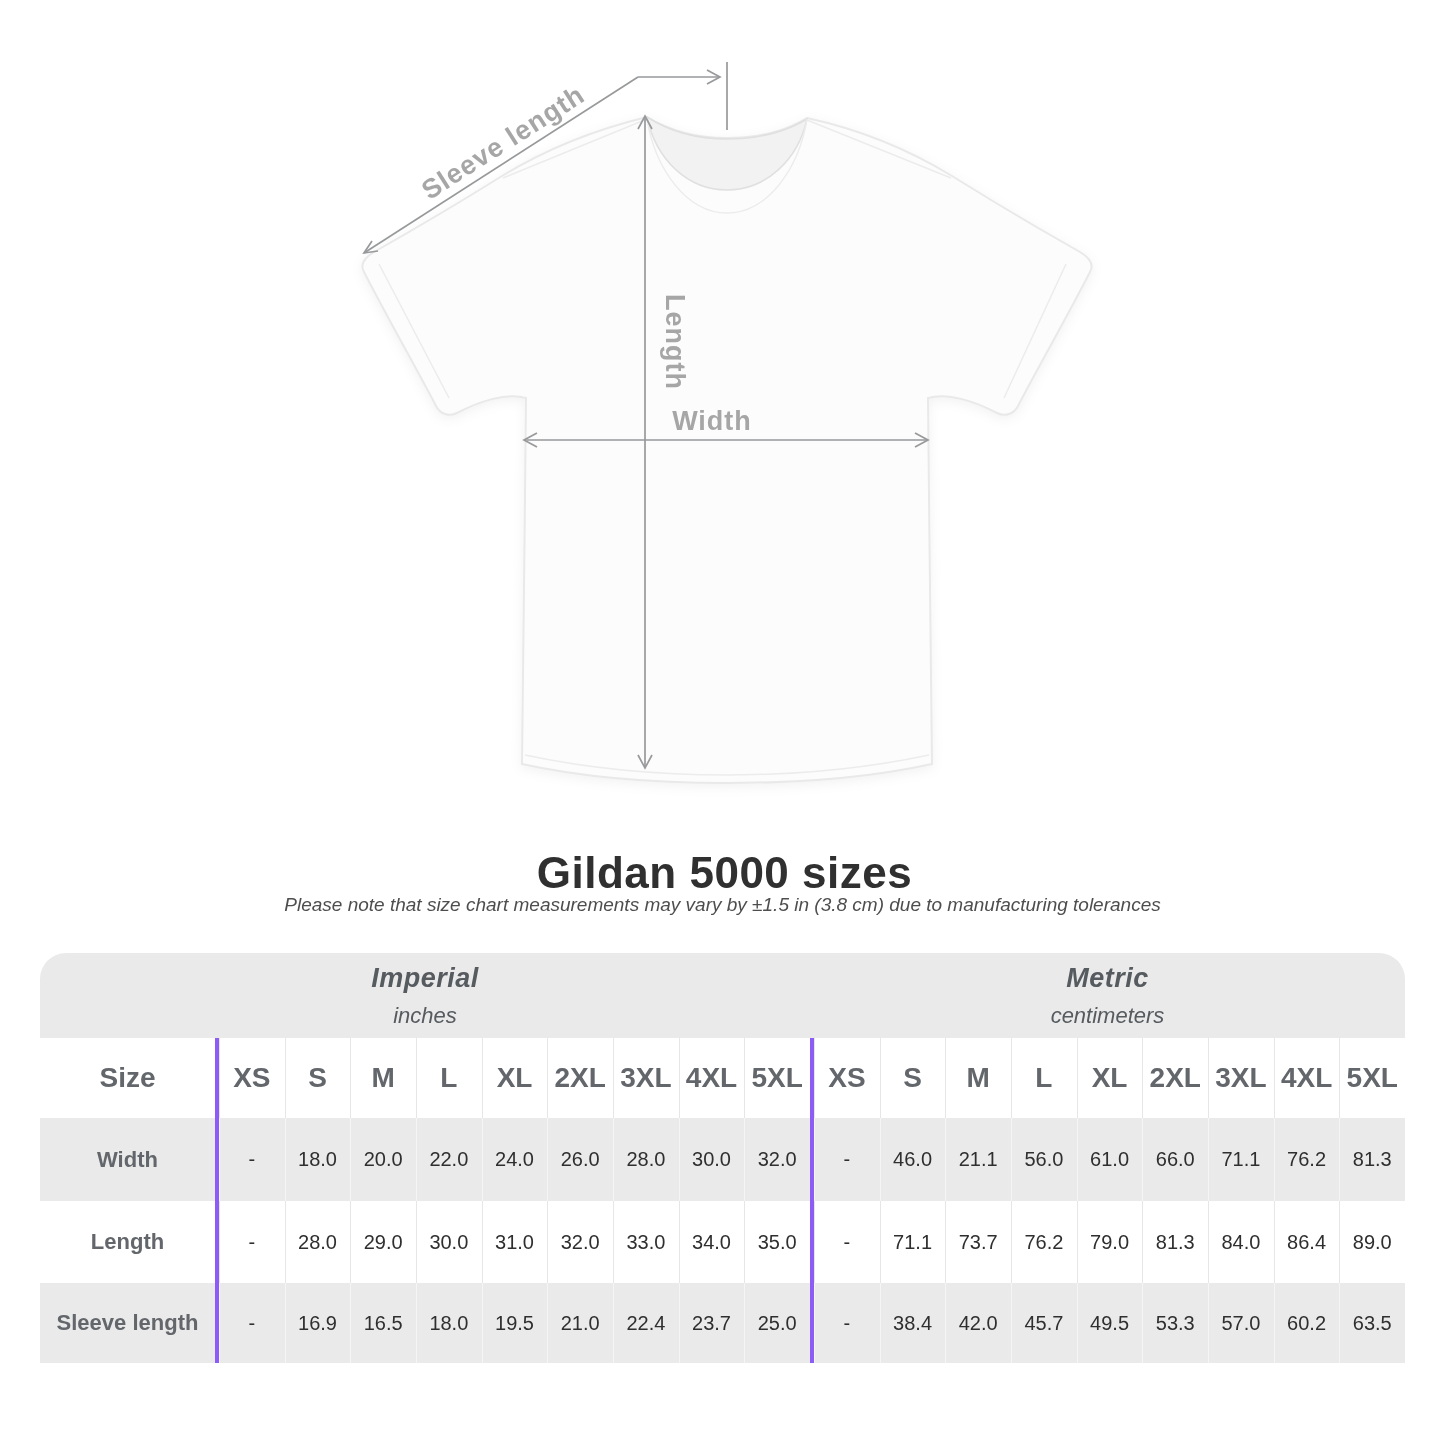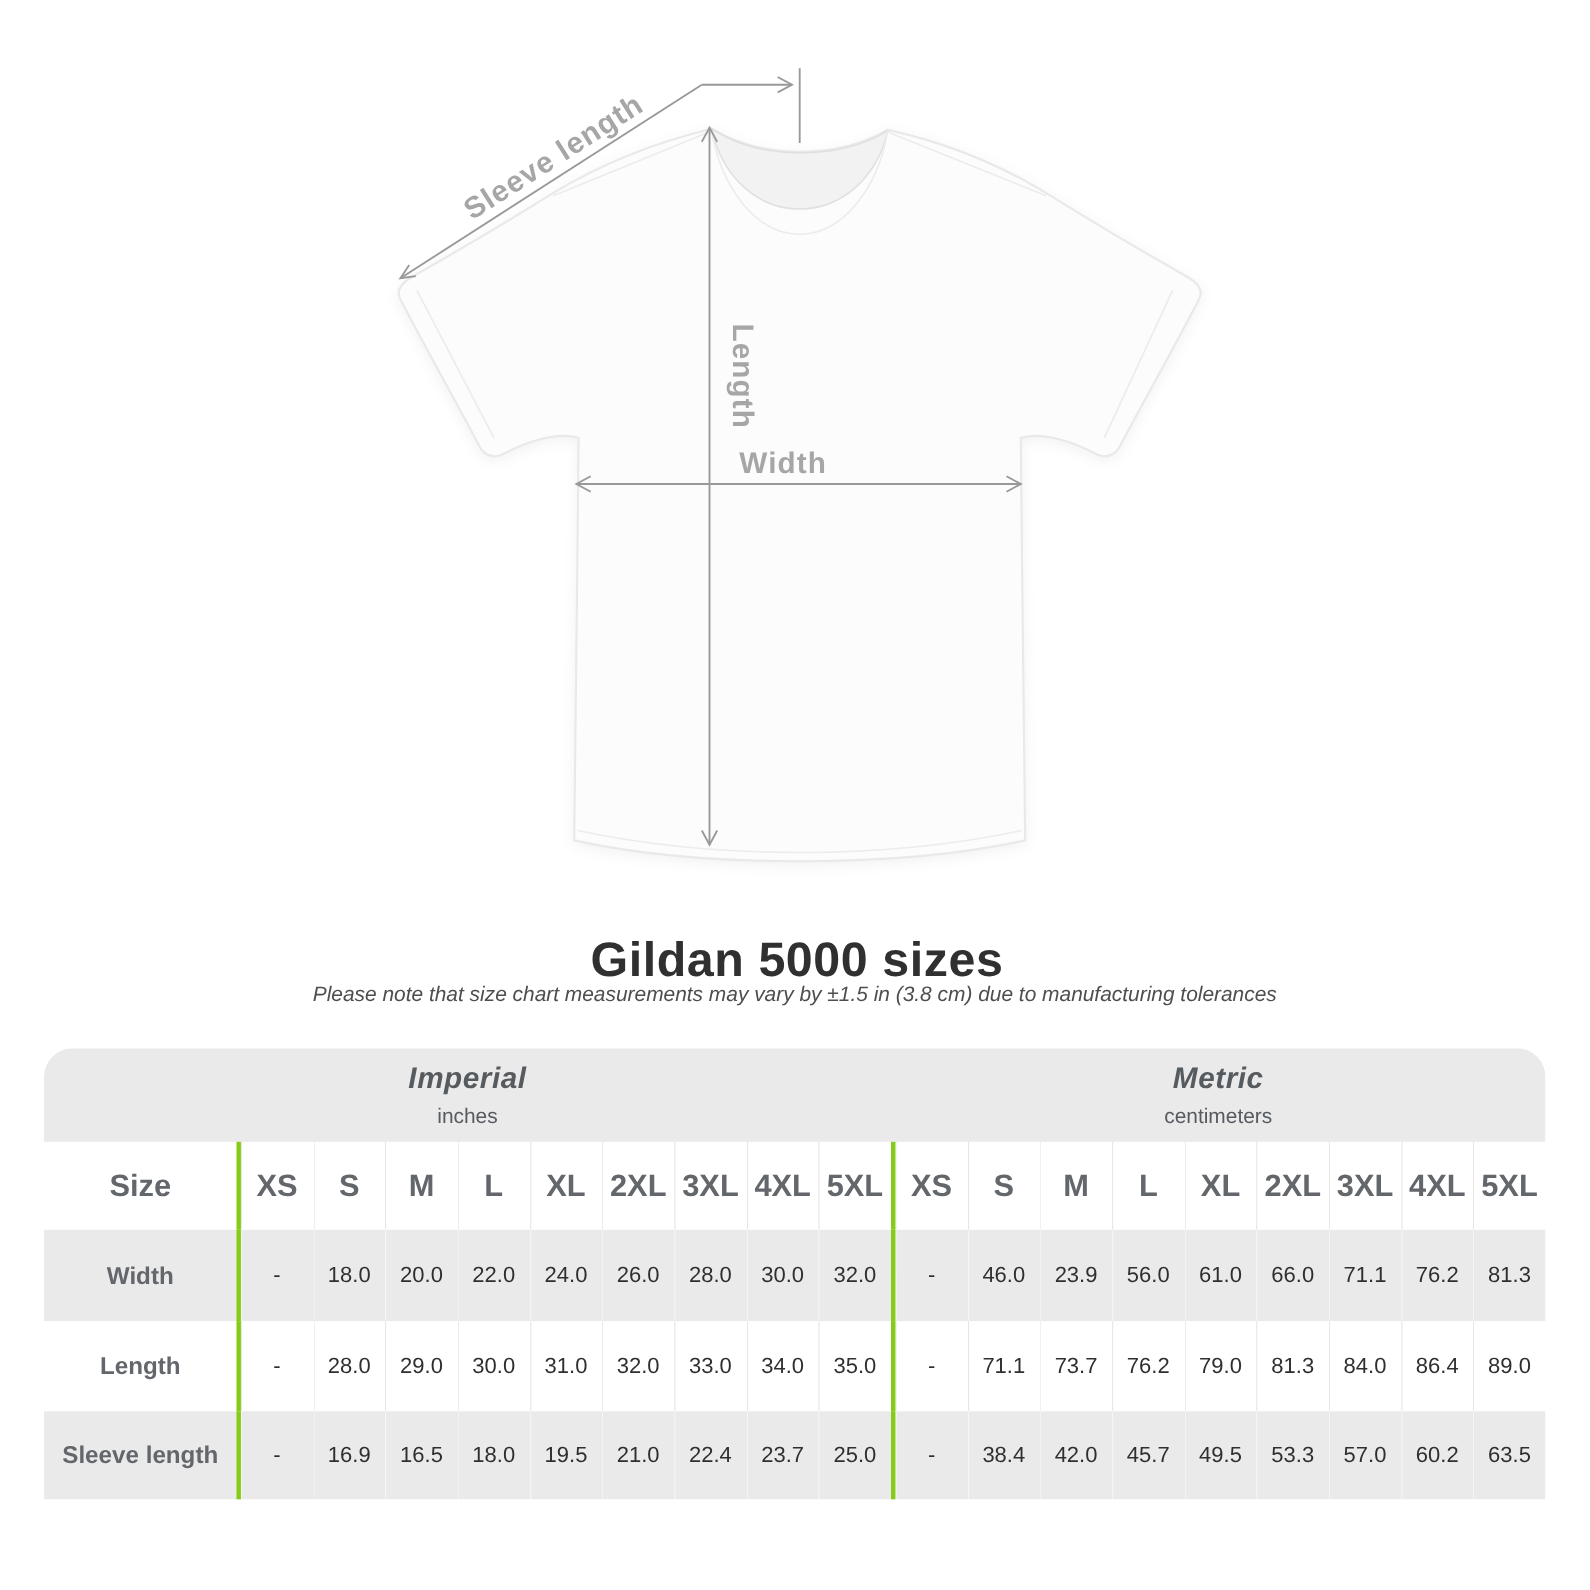--- a/index.html
+++ b/index.html
@@ -40,28 +40,28 @@
   .trow.stripe{--sep:var(--separator-on-gray);background:var(--table-stripe);}
   .h-band{height:85px;background:var(--table-band);}
   .h-sizes{height:80px;}
   .h-w{height:83px;}
   .h-l{height:82px;}
   .h-sl{height:80px;}
   .band-half{display:flex;flex-direction:column;justify-content:center;align-items:center;gap:9px;}
   .band-half.imp{flex:0 0 56.41%;}
   .band-half.met{flex:0 0 43.59%;justify-content:center;}
   .band-title{font-size:27px;font-weight:bold;font-style:italic;color:#565b60;letter-spacing:0.5px;}
-  .band-unit{font-size:19px;color:#565b60;}
+  .band-unit{font-size:22px;font-style:italic;color:#565b60;}
   .cgroup{display:contents;}
   .cell{
     flex:1 1 0;display:flex;align-items:center;justify-content:center;
     font-size:20px;color:var(--value-text);
     box-shadow:inset 1px 0 0 var(--sep);
   }
-  .cell.group-start{border-left:4px solid #84cc16;}
+  .cell.group-start{border-left:4px solid #8b5cf6;}
   .cell.label{
     flex:0 0 175px;box-shadow:none;border-left:none;
     font-weight:bold;font-size:22px;color:var(--header-text);
   }
   .h-sizes .cell{font-weight:bold;font-size:28px;color:var(--header-text);}
 </style>
 </head>
 <body>
 
 <svg class="diagram" width="1445" height="830" viewBox="0 0 1445 830">
@@ -149,21 +149,21 @@
 
   <div class="trow h-sizes">
     <div class="cell label">Size</div>
     <div class="cgroup"><div class="cell group-start">XS</div><div class="cell">S</div><div class="cell">M</div><div class="cell">L</div><div class="cell">XL</div><div class="cell">2XL</div><div class="cell">3XL</div><div class="cell">4XL</div><div class="cell">5XL</div></div>
     <div class="cgroup"><div class="cell group-start">XS</div><div class="cell">S</div><div class="cell">M</div><div class="cell">L</div><div class="cell">XL</div><div class="cell">2XL</div><div class="cell">3XL</div><div class="cell">4XL</div><div class="cell">5XL</div></div>
   </div>
 
   <div class="trow stripe h-w">
     <div class="cell label">Width</div>
     <div class="cgroup"><div class="cell group-start">-</div><div class="cell">18.0</div><div class="cell">20.0</div><div class="cell">22.0</div><div class="cell">24.0</div><div class="cell">26.0</div><div class="cell">28.0</div><div class="cell">30.0</div><div class="cell">32.0</div></div>
-    <div class="cgroup"><div class="cell group-start">-</div><div class="cell">46.0</div><div class="cell">23.9</div><div class="cell">56.0</div><div class="cell">61.0</div><div class="cell">66.0</div><div class="cell">71.1</div><div class="cell">76.2</div><div class="cell">81.3</div></div>
+    <div class="cgroup"><div class="cell group-start">-</div><div class="cell">46.0</div><div class="cell">21.1</div><div class="cell">56.0</div><div class="cell">61.0</div><div class="cell">66.0</div><div class="cell">71.1</div><div class="cell">76.2</div><div class="cell">81.3</div></div>
   </div>
 
   <div class="trow h-l">
     <div class="cell label">Length</div>
     <div class="cgroup"><div class="cell group-start">-</div><div class="cell">28.0</div><div class="cell">29.0</div><div class="cell">30.0</div><div class="cell">31.0</div><div class="cell">32.0</div><div class="cell">33.0</div><div class="cell">34.0</div><div class="cell">35.0</div></div>
     <div class="cgroup"><div class="cell group-start">-</div><div class="cell">71.1</div><div class="cell">73.7</div><div class="cell">76.2</div><div class="cell">79.0</div><div class="cell">81.3</div><div class="cell">84.0</div><div class="cell">86.4</div><div class="cell">89.0</div></div>
   </div>
 
   <div class="trow stripe h-sl">
     <div class="cell label">Sleeve length</div>

